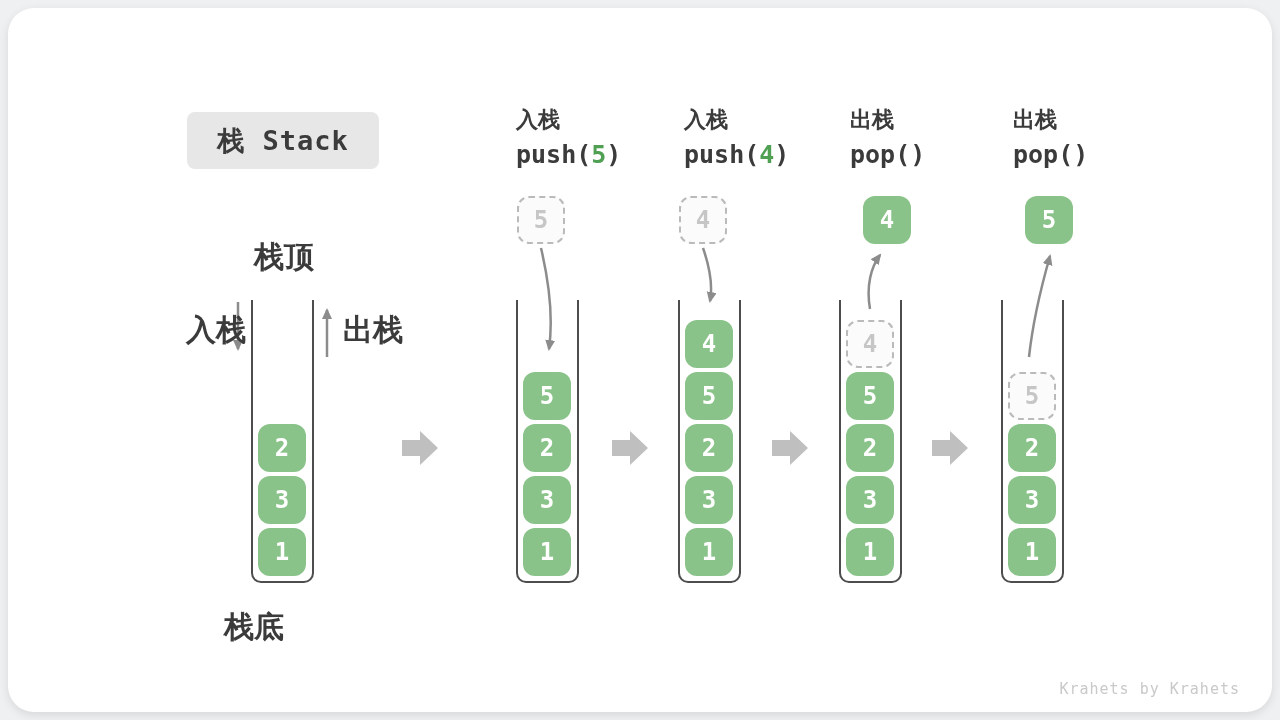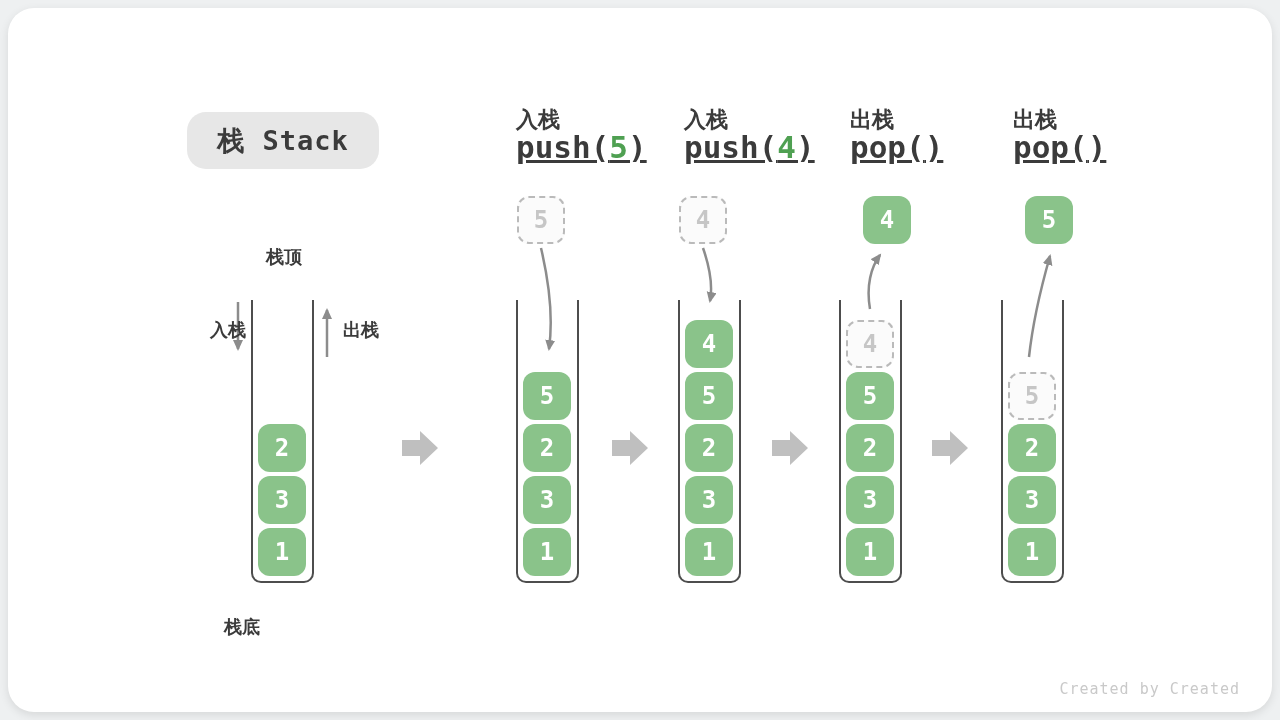--- a/index.html
+++ b/index.html
@@ -8,37 +8,37 @@
     background:var(--page-bg,#eef0f1); overflow:hidden;
     font-family:"Liberation Sans","DejaVu Sans",sans-serif;
   }
   .card {
     position:absolute; left:8px; top:8px; right:8px; bottom:8px;
     background:var(--card-bg,#ffffff); border-radius:26px;
     box-shadow:0 3px 10px rgba(0,0,0,.10);
   }
   .title-badge {
     position:absolute; left:187px; top:112px; width:192px; height:57px;
-    background:var(--badge-bg,#e7e7e7); border-radius:19px;
+    background:var(--badge-bg,#e7e7e7); border-radius:8px;
     color:var(--ink,#3b3b3b); font-family:"DejaVu Sans Mono",monospace;
     font-size:27px; font-weight:600; letter-spacing:1px;
     display:flex; align-items:center; justify-content:center;
   }
   .legend {
     position:absolute; color:var(--ink,#3b3b3b);
-    font-size:18px; font-weight:bold; line-height:26px;
+    font-size:30px; font-weight:bold; line-height:26px;
   }
   .op-label { position:absolute; top:108px; }
   .op-name {
     color:var(--ink,#3b3b3b); font-size:22px; font-weight:bold; line-height:24px;
   }
   .op-call {
-    margin-top:2px; color:var(--ink,#3b3b3b);
-    font-family:"DejaVu Sans Mono",monospace; font-size:31px; font-weight:600;
-    line-height:26px; white-space:nowrap;text-decoration:underline;
+    margin-top:10px; color:var(--ink,#3b3b3b);
+    font-family:"DejaVu Sans Mono",monospace; font-size:25px; font-weight:600;
+    line-height:26px; white-space:nowrap;
   }
   .op-call .arg { color:var(--green-dark,#4fa052); }
   .stack-group { position:absolute; top:0; width:63px; height:720px; }
   .walls {
     position:absolute; left:0; top:300px; width:63px; height:283px;
     border-left:2px solid var(--wall,#4d4d4d);
     border-right:2px solid var(--wall,#4d4d4d);
     border-bottom:2px solid var(--wall,#4d4d4d);
     border-radius:0 0 10px 10px; box-sizing:border-box;
   }
@@ -145,14 +145,14 @@
     </div>
   <div class="stack-group" style="left:1001px">
     <div class="walls"></div>
   <div class="cell ghost" style="top: 372px;">5</div>
       <div class="cell" style="top: 424px;">2</div>
       <div class="cell" style="top: 476px;">3</div>
       <div class="cell" style="top: 528px;">1</div>
       <div class="cell" style="top: 196px; left: 24px;">5</div>
     </div>
 
-  <div class="watermark">Created by Created</div>
+  <div class="watermark">Krahets by Krahets</div>
 </div>
 
 </body></html>

